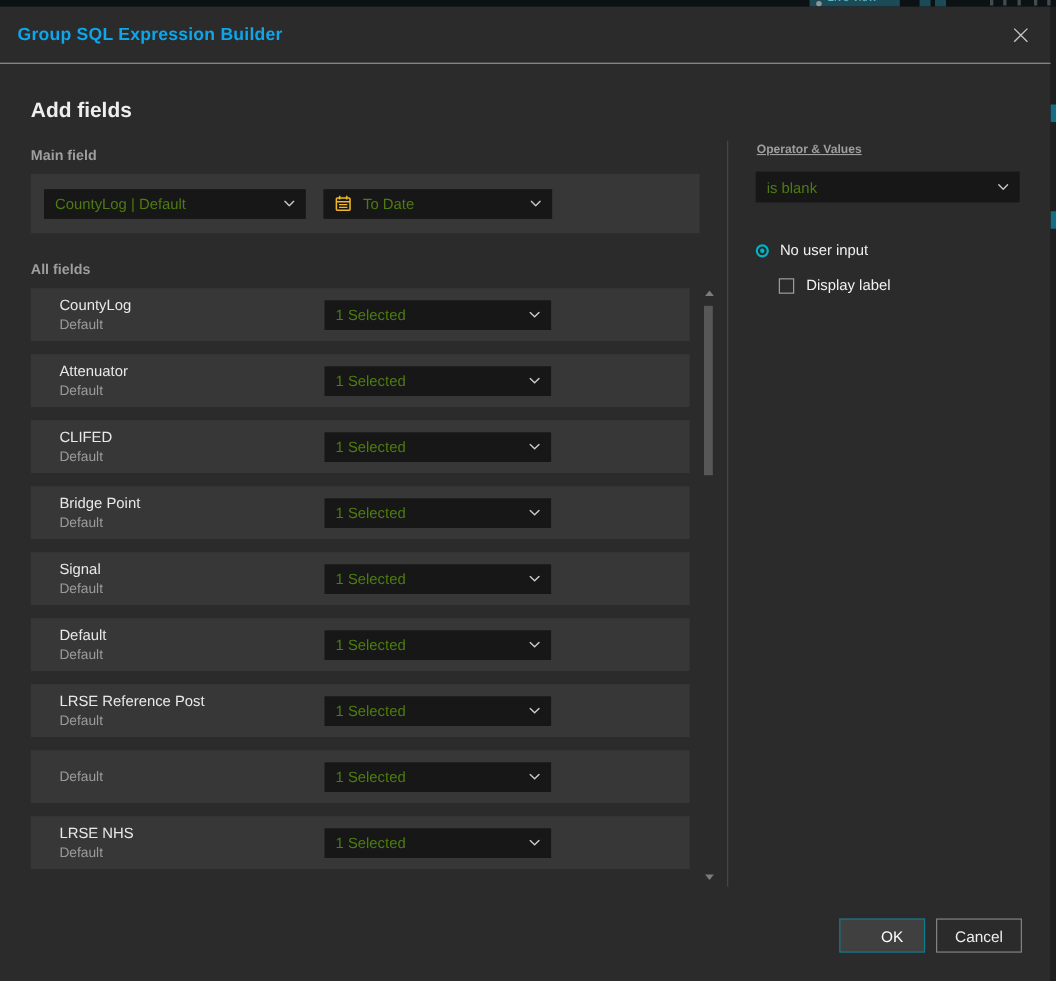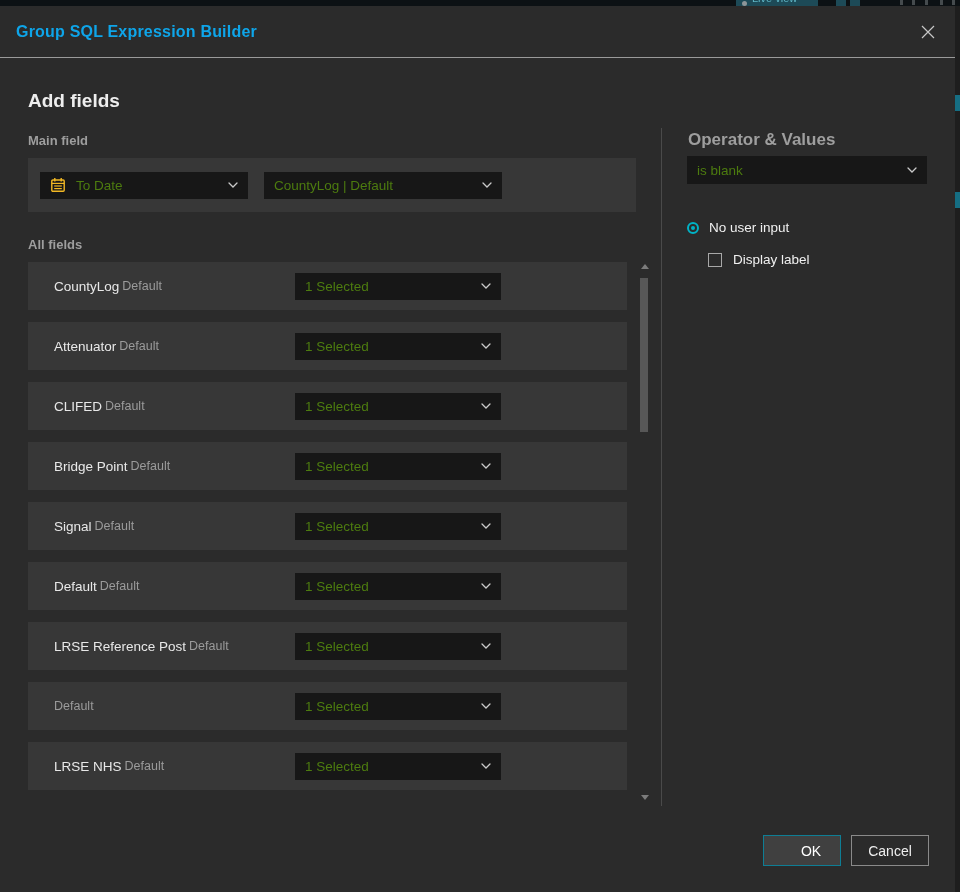--- a/index.html
+++ b/index.html
@@ -24,34 +24,34 @@
   .dialog { position:absolute; left:0; top:6px; width:955px; height:886px; background:#2b2b2b; }
 
   .title-bar { position:absolute; left:0; top:0; width:100%; height:52px; border-bottom:1px solid #9a9a9a; display:flex; align-items:center; padding:0 16px; }
   .title-bar .title { font-size:16px; font-weight:700; color:#0ea5e9; letter-spacing:.2px; }
   .close-btn { position:absolute; right:14px; top:13px; width:26px; height:26px; display:flex; align-items:center; justify-content:center; cursor:pointer; }
 
   .h-add { position:absolute; left:28px; top:84px; font-size:19px; font-weight:700; color:#eeeeee; }
   .sub-label { position:absolute; font-size:13px; font-weight:700; color:#9e9e9e; }
   .lbl-main { left:28px; top:127px; }
   .lbl-all  { left:28px; top:231px; }
-  .lbl-op   { left:688px; top:124px; font-size:17px; }
+  .lbl-op   { left:688px; top:124px; font-size:11px;text-decoration:underline; }
 
   .main-bar { position:absolute; left:28px; top:152px; width:608px; height:54px; background:#373737; display:flex; align-items:center; padding-left:12px; gap:16px; }
 
   .dropdown { background:#171717; height:27px; display:flex; align-items:center; padding:0 10px; cursor:pointer; }
   .dropdown .dd-text { color:#4d7c0f; font-size:13.5px; flex:1; white-space:nowrap; overflow:hidden; }
   .dropdown .chev { flex:0 0 auto; margin-left:8px; }
   .dd-field { width:238px; }
   .dd-type  { width:208px; gap:8px; }
   .dd-type .cal { flex:0 0 auto; margin-right:2px; }
 
   .fields-list { position:absolute; left:28px; top:256px; width:599px; }
   .field-row { height:48px; background:#373737; margin-bottom:12px; display:flex; align-items:center; padding-left:26px; }
-  .field-info { flex:0 0 241px; display:flex; flex-direction:row; gap:3px; }
+  .field-info { flex:0 0 241px; display:flex; flex-direction:column; gap:3px; }
   .field-name { font-size:13.5px; color:#e8e8e8; }
   .field-subtitle { font-size:12.5px; color:#9b9b9b; }
   .dd-row { width:206px;gap:28px; }
 
   
   .scrollbar { position:absolute; left:639px; top:256px; width:10px; height:540px; }
   .sb-up, .sb-down { position:absolute; left:2px; width:0; height:0; border-left:4px solid transparent; border-right:4px solid transparent; cursor:pointer; }
   .sb-up { top:2px; border-bottom:5px solid #7c7c7c; }
   .sb-down { bottom:2px; border-top:5px solid #7c7c7c; }
   .sb-thumb { position:absolute; left:1px; top:16px; width:8px; height:154px; background:#575757; cursor:grab; }
@@ -107,40 +107,40 @@
       <svg width="16" height="16" viewBox="0 0 16 16">
           <path d="M2 2 L14 14 M14 2 L2 14" stroke="#c7c7c7" stroke-width="1.2" fill="none"></path>
         </svg>
     </div>
 
     <div class="h-add">Add fields</div>
 
     <div class="sub-label lbl-main">Main field</div>
 
     <div class="main-bar">
+      <div class="dropdown dd-field">
+        <span class="dd-text">CountyLog | Default</span>
+        <svg class="chev" width="10" height="6" viewBox="0 0 10 6">
+            <path d="M1 1 L5 5 L9 1" stroke="#c9c9c9" stroke-width="1.3" fill="none" stroke-linecap="round"></path>
+          </svg>
+      </div>
       <div class="dropdown dd-type">
         <svg class="cal" width="16" height="16" viewBox="0 0 16 16">
           <rect x="1.8" y="3" width="12.4" height="11.2" rx="1" stroke="#f2b824" stroke-width="1.4" fill="none"></rect>
           <line x1="4.8" y1="1" x2="4.8" y2="4.4" stroke="#f2b824" stroke-width="1.4"></line>
           <line x1="11.2" y1="1" x2="11.2" y2="4.4" stroke="#f2b824" stroke-width="1.4"></line>
           <line x1="1.8" y1="6.4" x2="14.2" y2="6.4" stroke="#f2b824" stroke-width="1.2"></line>
           <line x1="4.2" y1="9" x2="11.8" y2="9" stroke="#f2b824" stroke-width="1.2"></line>
           <line x1="4.2" y1="11.6" x2="11.8" y2="11.6" stroke="#f2b824" stroke-width="1.2"></line>
         </svg>
         <span class="dd-text">To Date</span>
         <svg class="chev" width="10" height="6" viewBox="0 0 10 6">
             <path d="M1 1 L5 5 L9 1" stroke="#c9c9c9" stroke-width="1.3" fill="none" stroke-linecap="round"></path>
           </svg>
       </div>
-      <div class="dropdown dd-field">
-        <span class="dd-text">CountyLog | Default</span>
-        <svg class="chev" width="10" height="6" viewBox="0 0 10 6">
-            <path d="M1 1 L5 5 L9 1" stroke="#c9c9c9" stroke-width="1.3" fill="none" stroke-linecap="round"></path>
-          </svg>
-      </div>
     </div>
 
     <div class="sub-label lbl-all">All fields</div>
 
     <div class="fields-list" id="fields-list">
   <div class="field-row">
     <div class="field-info">
       <div class="field-name">CountyLog</div>
       <div class="field-subtitle">Default</div>
     </div>

